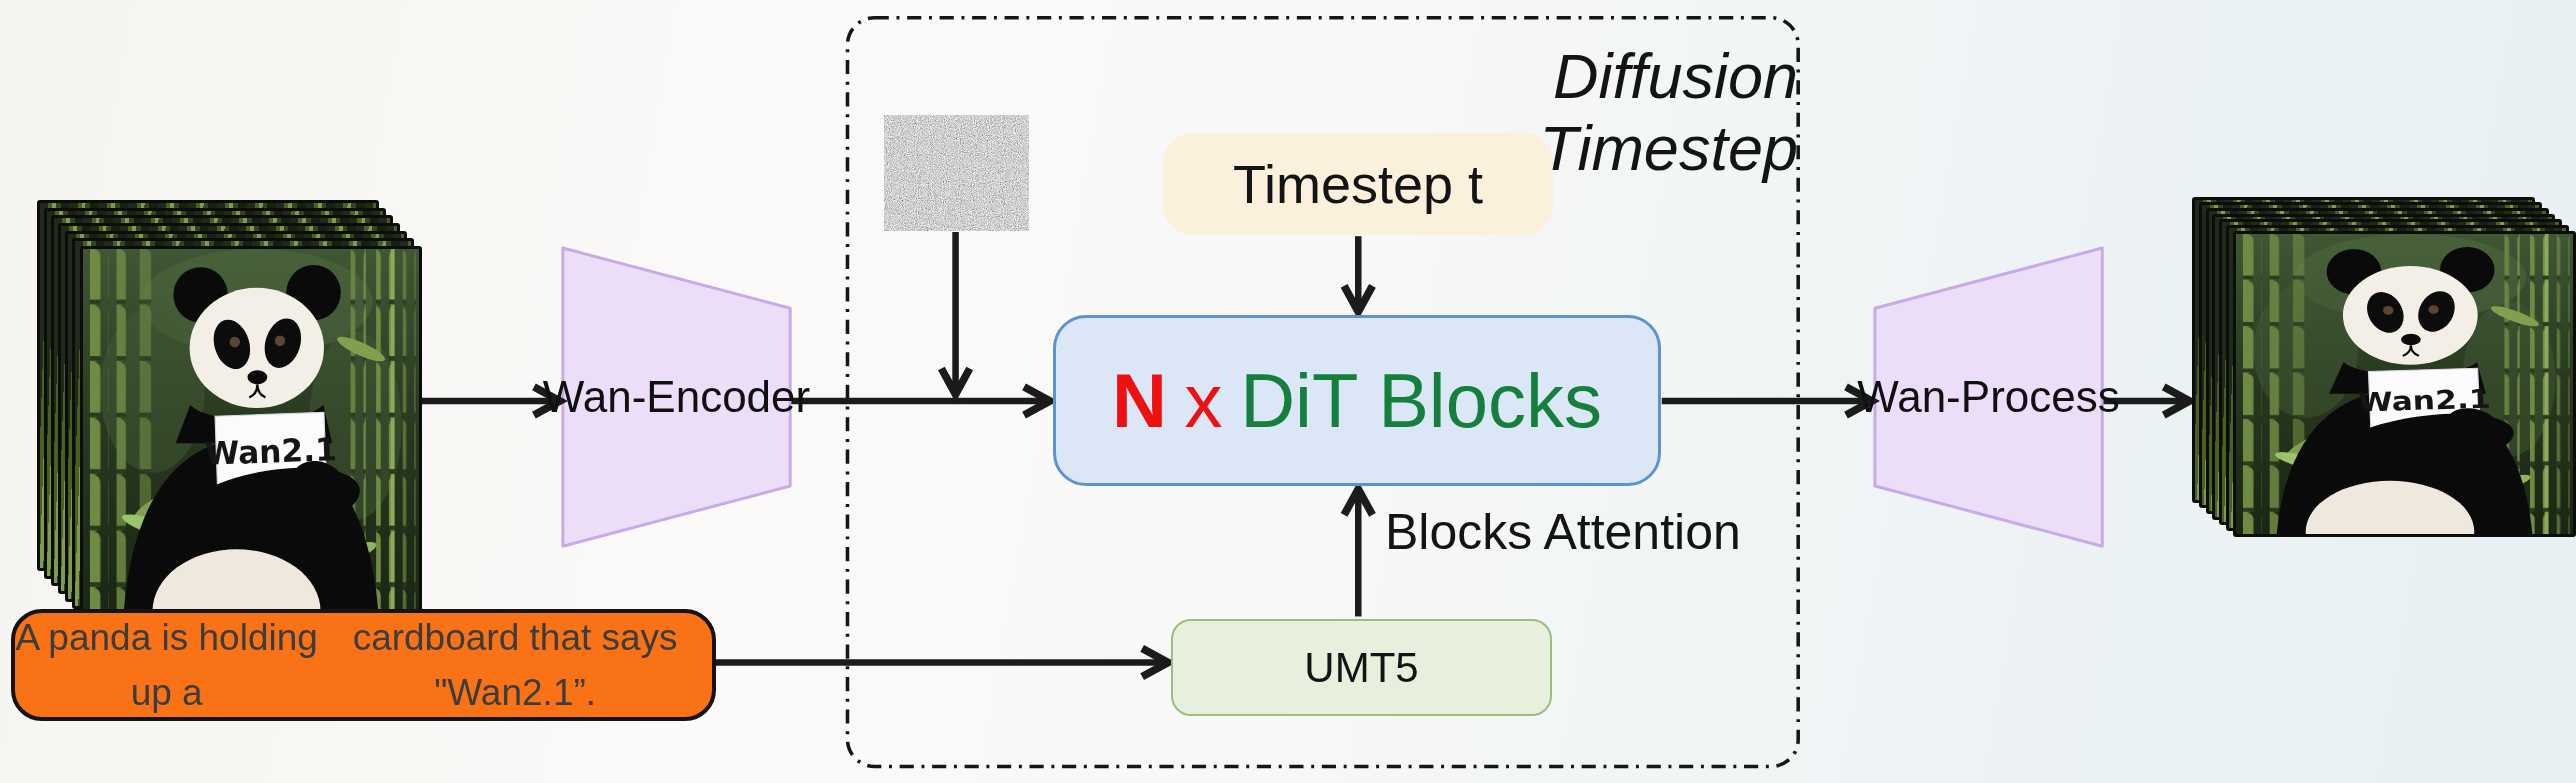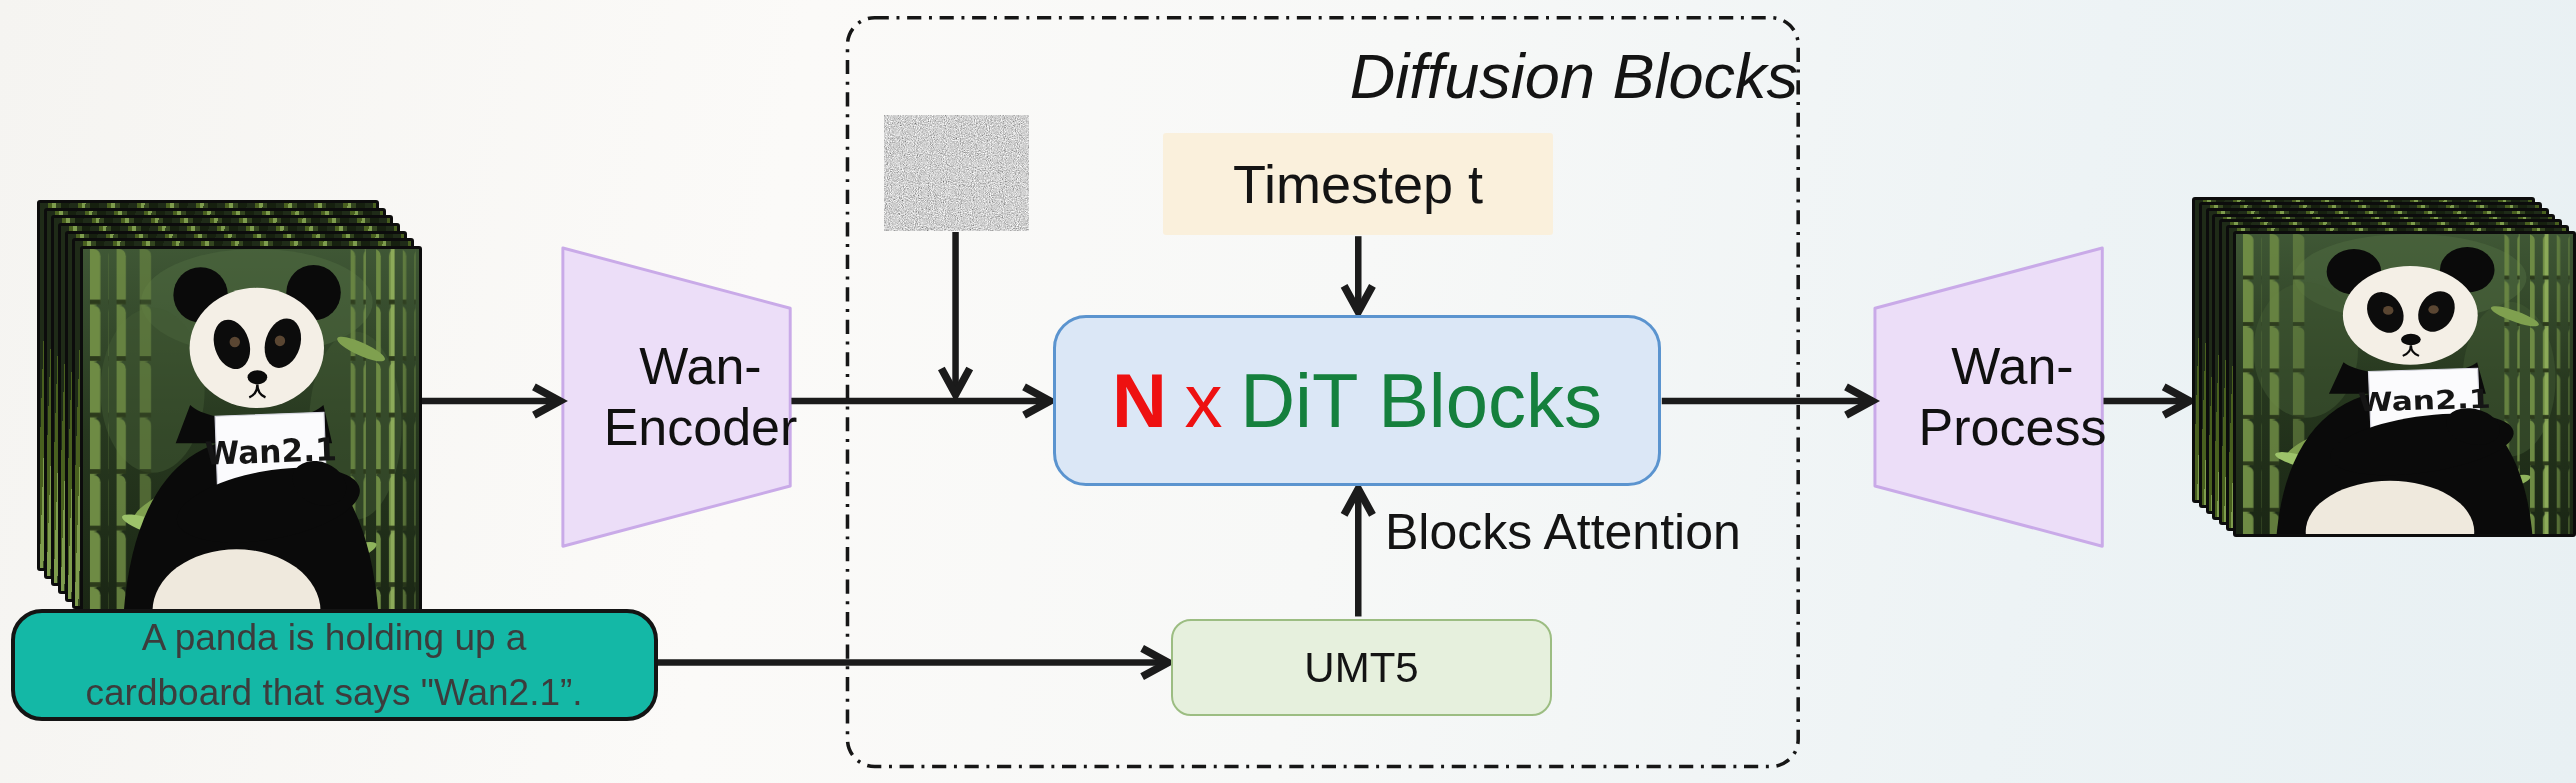--- a/index.html
+++ b/index.html
@@ -8,34 +8,34 @@
     font-family:"Liberation Sans","DejaVu Sans",sans-serif;
     background:linear-gradient(100deg,#f5f4f1 0%,#fbfaf8 30%,#f7f8f7 52%,#edf3f5 78%,#e8f0f3 100%);
     overflow:hidden;
   }
   .canvas{position:relative;width:2576px;height:783px;}
   .overlay{position:absolute;left:0;top:0;width:2576px;height:783px;z-index:1;}
 
   .lbl{position:absolute;z-index:3;color:#141414;}
 
   .box{position:absolute;z-index:2;display:flex;align-items:center;justify-content:center;box-sizing:border-box;}
-  .timestep{left:1163px;top:133px;width:390px;height:102px;background:#faf0dc;border-radius:3px;font-size:54px;color:#141414;}
+  .timestep{left:1163px;top:133px;width:390px;height:102px;background:#faf0dc;border-radius:29px;font-size:54px;color:#141414;}
   .dit{left:1053px;top:315px;width:608px;height:171px;background:#dbe7f6;border:3px solid #5b94cf;border-radius:33px;font-size:76px;gap:17.7px;}
   .dit .n{color:#ee1111;font-weight:bold;}
   .dit .x{color:#ee1111;}
   .dit .t{color:#15803d;}
   .umt5{left:1171px;top:619px;width:381px;height:97px;background:#e6f0dd;border:2.4px solid #9cbd82;border-radius:20px;font-size:42px;color:#141414;}
-  .prompt{left:10.6px;top:609px;width:647px;height:112px;background:#14b8a6;border:4.1px solid #141414;border-radius:31px;
-          flex-direction:column;font-size:37px;line-height:1.5;color:#3c3c3c;text-align:center;}
+  .prompt{left:10.6px;top:609px;width:705px;height:112px;background:#f97316;border:4.1px solid #141414;border-radius:31px;
+          flex-direction:row;font-size:37px;line-height:1.5;color:#3c3c3c;text-align:center;}
 
   .title{left:1346px;top:40px;width:452px;font-size:63px;font-style:italic;text-align:right;}
   .crossatt{left:1385px;top:503px;font-size:50px;}
 
-  .traplbl{display:flex;flex-direction:column;align-items:center;justify-content:center;
-           font-size:52px;line-height:1.18;color:#101010;text-align:center;z-index:3;position:absolute;padding-left:24px;}
+  .traplbl{display:flex;flex-direction:row;align-items:center;justify-content:center;
+           font-size:44px;line-height:1.18;color:#101010;text-align:center;z-index:3;position:absolute;}
   .enc{left:563px;top:248px;width:227px;height:298px;}
   .dec{left:1875px;top:248px;width:227px;height:298px;}
 
   .stack{position:absolute;z-index:2;}
   .sL{left:37px;top:200px;width:384px;height:417px;}
   .sR{left:2192px;top:197px;width:384px;height:340px;}
   .frame{position:absolute;box-sizing:border-box;border:3px solid #0c0c0c;border-radius:3px;
          background:repeating-linear-gradient(92deg,#1f2b18 0 8.3px,#49601f 8.3px 12.4px,#7e9c4d 12.4px 16px,#33451f 16px 20.7px,#16200f 20.7px 29.5px);}
   .sL .frame{width:342px;height:371px;}
   .sR .frame{width:343px;height:306px;}
@@ -179,21 +179,21 @@
 
   <div class="traplbl enc">
     <span>Wan-</span>
     <span>Encoder</span>
   </div>
   <div class="traplbl dec">
     <span>Wan-</span>
     <span>Process</span>
   </div>
 
-  <div class="lbl title">Diffusion Blocks</div>
+  <div class="lbl title">Diffusion Timestep</div>
 
   <div class="box timestep">
     <span>Timestep t</span>
   </div>
 
   <div class="box dit">
     <span class="n">N</span>
     <span class="x">x</span>
     <span class="t">DiT Blocks</span>
   </div>

